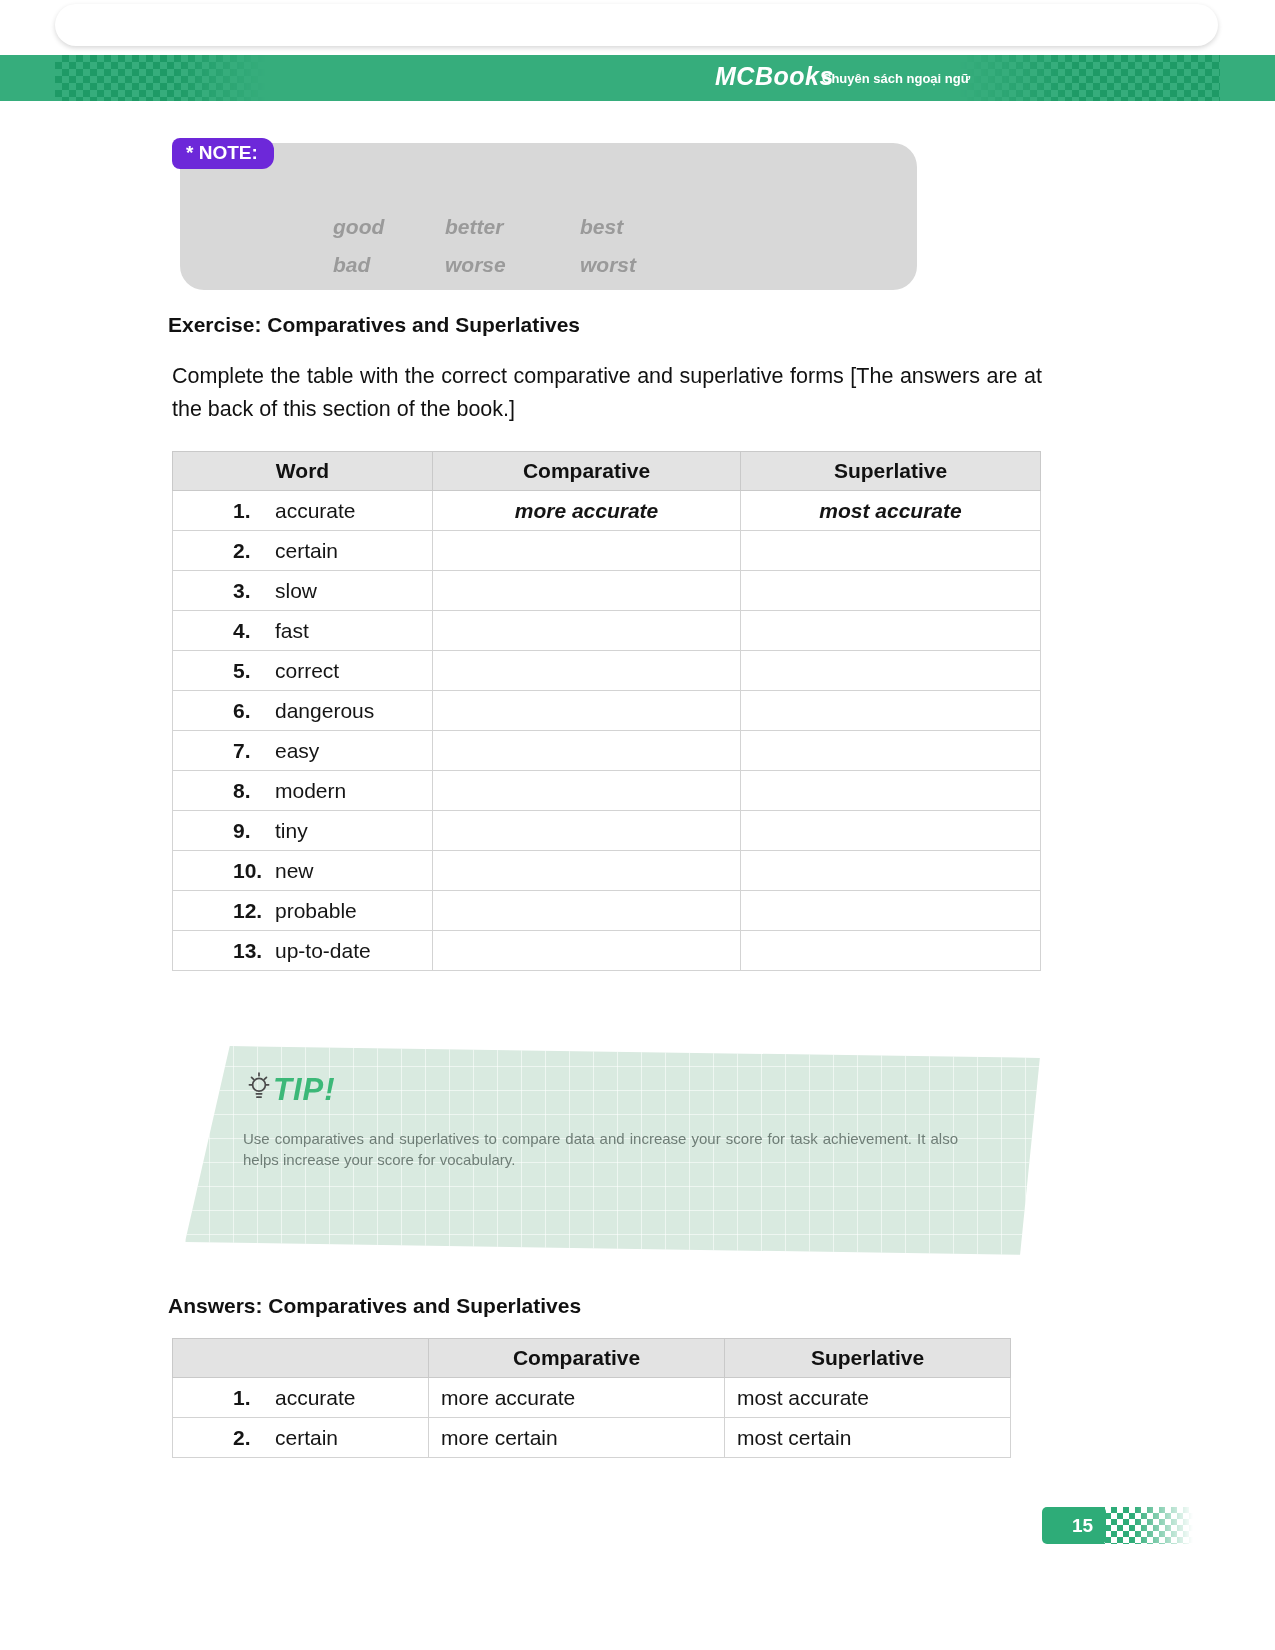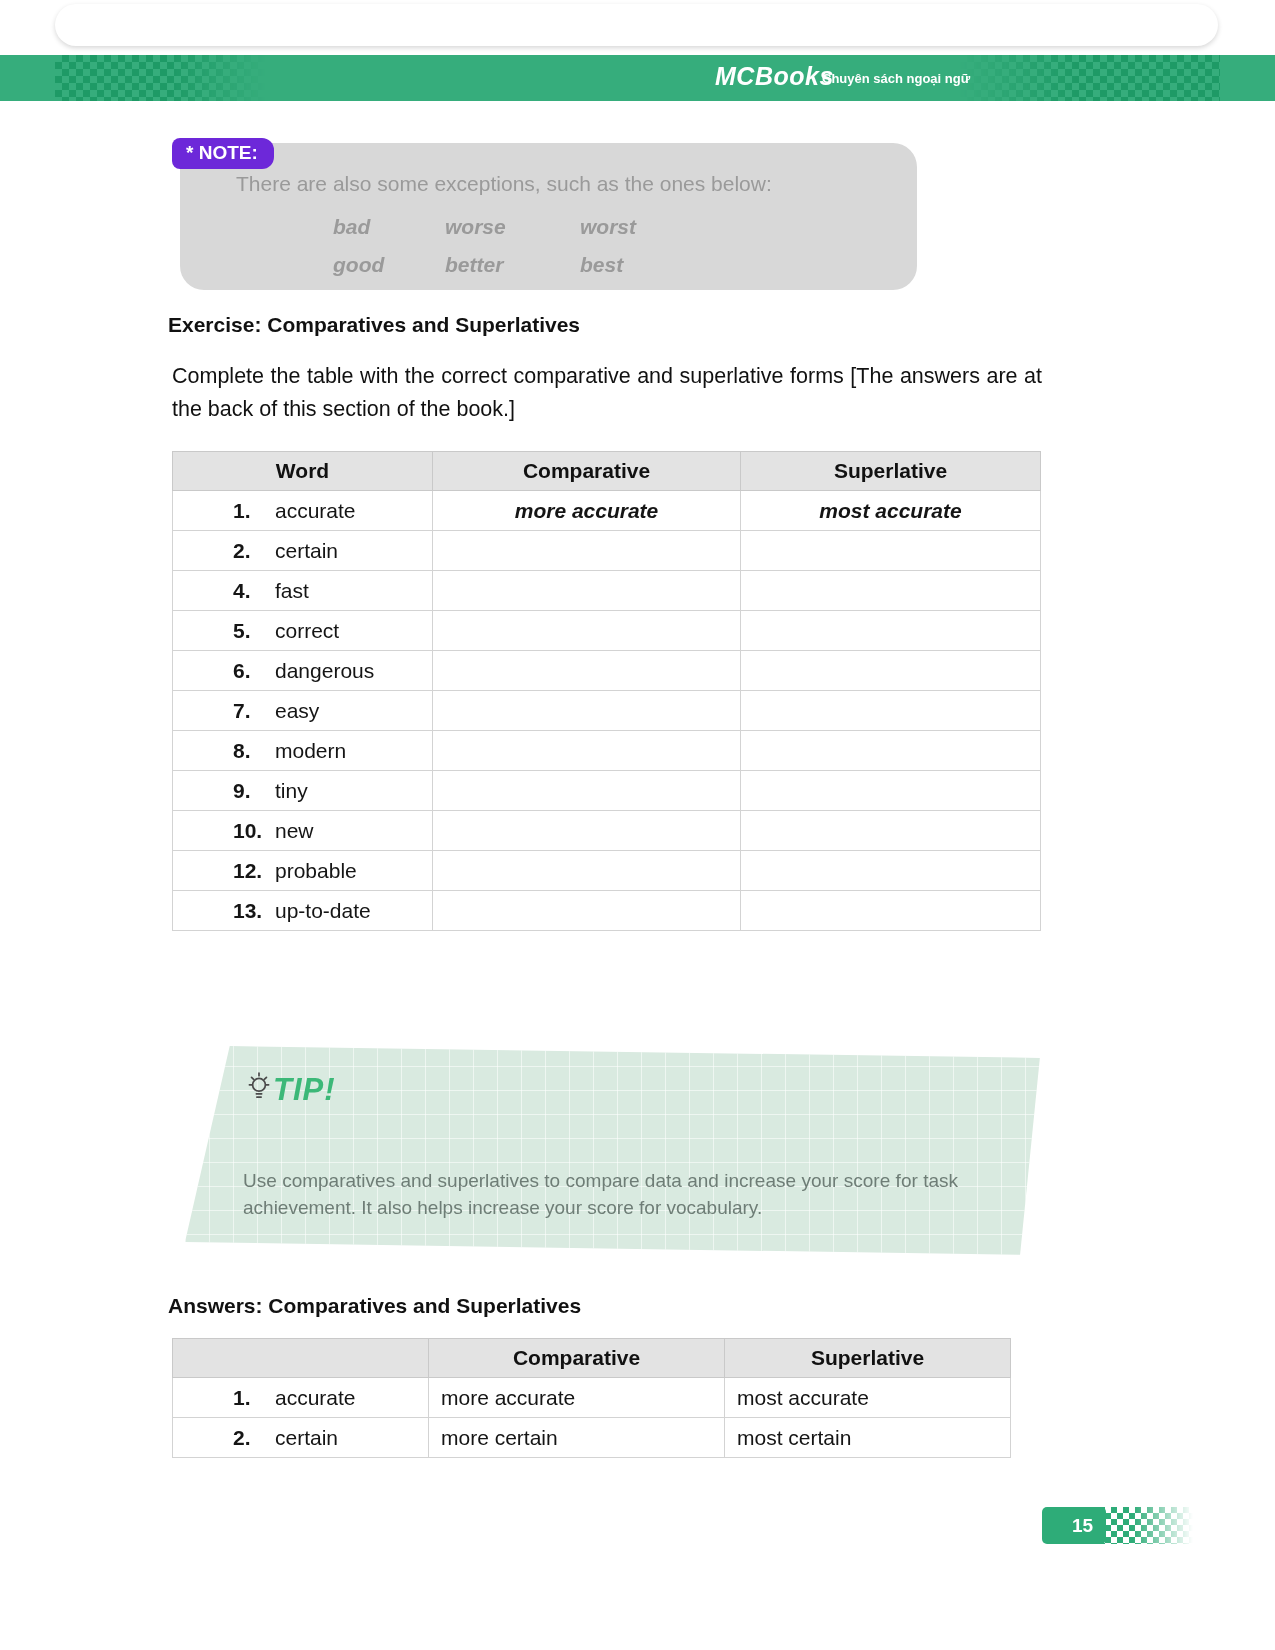--- a/index.html
+++ b/index.html
@@ -53,22 +53,22 @@
 
   
   .tip-wrap{position:absolute;left:185px;top:1042px;width:860px;height:215px;
     background-color:#d9eae0;
     background-image:linear-gradient(rgba(255,255,255,.55) 1px, transparent 1px),
                      linear-gradient(90deg, rgba(255,255,255,.55) 1px, transparent 1px);
     background-size:24px 24px;
     clip-path:polygon(5.2% 1.9%, 99.4% 7.4%, 97.1% 99%, 0% 93%);}
   .tip-head{position:absolute;left:60px;top:30px;display:flex;align-items:center;}
   .tip-label{color:#3cb878;font-weight:800;font-style:italic;font-size:31px;letter-spacing:1px;}
-  .tip-text{position:absolute;left:58px;top:86px;width:715px;font-size:19px;line-height:1.4;
-    text-align:justify;color:#6e7d76;margin-top:40px;}
+  .tip-text{position:absolute;left:58px;top:86px;width:715px;font-size:15px;line-height:1.4;
+    text-align:justify;color:#6e7d76;}
 
   
   .page-badge{position:absolute;left:1042px;top:1507px;width:47px;height:37px;background:#2eac78;
     border-radius:5px;display:flex;align-items:center;justify-content:center;color:#fff;
     font-weight:700;font-size:19px;padding-left:17px;}
   .page-checker{position:absolute;left:1093px;top:1507px;width:100px;height:37px;
     background:repeating-conic-gradient(#2eac78 0% 25%, transparent 0% 50%) 0 0 / 12px 12px;
     -webkit-mask-image:linear-gradient(to right,#000 40%,transparent);
     mask-image:linear-gradient(to right,#000 40%,transparent);}
 </style>
@@ -80,31 +80,30 @@
   <div class="top-white-bar"></div>
   <div class="green-band">
     <div class="checker left"></div>
     <div class="checker right"></div>
   </div>
   <div class="brand">MCBooks</div>
   <div class="tagline">Chuyên sách ngoại ngữ</div>
 
   <div class="note-box"></div>
   <div class="note-badge">* NOTE:</div>
-  <div class="note-intro">There are also some exceptions, such as the ones below:</div>
   <div class="note-words">
+    <div class="note-row">
+      <span class="note-c1">good</span>
+      <span class="note-c2">better</span>
+      <span class="note-c3">best</span>
+    </div>
     <div class="note-row">
       <span class="note-c1">bad</span>
       <span class="note-c2">worse</span>
       <span class="note-c3">worst</span>
-    </div>
-    <div class="note-row">
-      <span class="note-c1">good</span>
-      <span class="note-c2">better</span>
-      <span class="note-c3">best</span>
     </div>
   </div>
 
   <div class="h-bold exercise-heading">Exercise: Comparatives and Superlatives</div>
   <div class="instructions">Complete the table with the correct comparative and superlative forms [The answers are at the back of this section of the book.]</div>
 
   <table class="ex-table">
     <colgroup>
         <col style="width:260px">
         <col style="width:308px">
@@ -118,20 +117,25 @@
       </tr>
     </thead>
     <tbody>
       <tr>
         <td class="c-word"><span class="num">1.</span><span>accurate</span></td>
         <td class="c-val">more accurate</td>
         <td class="c-val">most accurate</td>
       </tr>
       <tr>
         <td class="c-word"><span class="num">2.</span><span>certain</span></td>
+        <td class="c-val"></td>
+        <td class="c-val"></td>
+      </tr>
+      <tr>
+        <td class="c-word"><span class="num">3.</span><span>slow</span></td>
         <td class="c-val"></td>
         <td class="c-val"></td>
       </tr>
       <tr>
         <td class="c-word"><span class="num">4.</span><span>fast</span></td>
         <td class="c-val"></td>
         <td class="c-val"></td>
       </tr>
       <tr>
         <td class="c-word"><span class="num">5.</span><span>correct</span></td>

